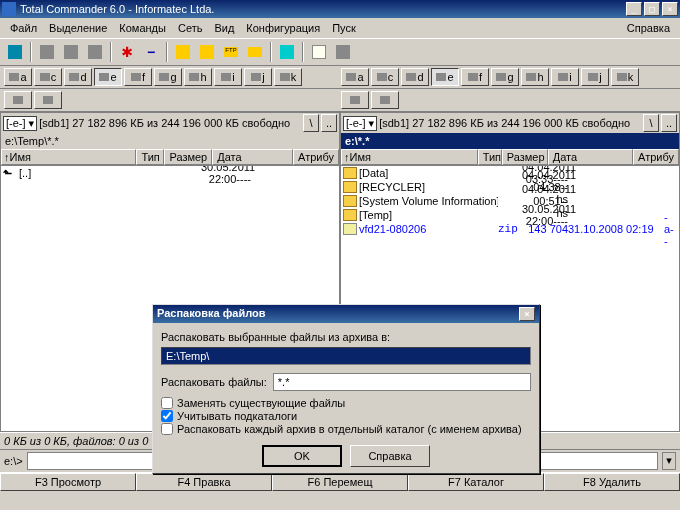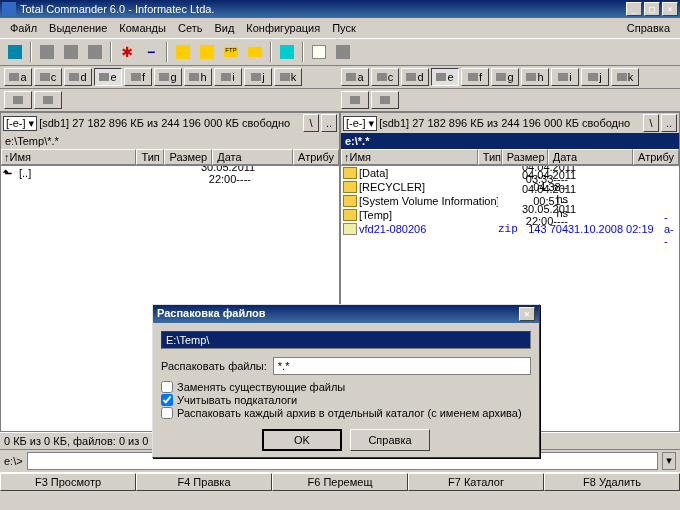--- a/index.html
+++ b/index.html
@@ -33,21 +33,21 @@
 .filerow.blue { color: #0000ff; }
 .ficon { width: 14px; height: 12px; margin-right: 2px; }
 .folder { background: #f8d048; border: 1px solid #a07820; }
 .zipicon { background: #f0f0a0; border: 1px solid #888; }
 .updiricon { font-weight: bold; }
 .col-name { overflow: hidden; white-space: nowrap; }
 .col-tip { text-align: left; font-family: Liberation Mono, monospace; }
 .col-size { text-align: right; }
 .col-date { text-align: left; }
 .col-attr { text-align: left; }
-.statusbar { display: flex; padding: 2px 4px; border-top: 1px solid #fff; }
+.statusbar { display: flex; padding: 2px 4px; border-top: 1px solid #fff; font-style: italic; }
 .statusbar .left, .statusbar .right { width: 50%; }
 .cmdline { display: flex; align-items: center; padding: 2px 4px; gap: 4px; border-top: 1px solid #808080; }
 .cmdline .prompt { }
 .cmdline input { flex: 1; height: 18px; border: 1px solid #808080; background: #fff; padding: 0 2px; }
 .cmdline .darrow { width: 14px; height: 18px; border: 1px solid #808080; background: #d4d0c8; text-align: center; line-height: 14px; }
 .fnbar { display: flex; border-top: 1px solid #fff; }
 .fnbtn { flex: 1; border: 1px solid #fff; border-right-color: #404040; border-bottom-color: #404040; padding: 2px 4px; text-align: center; }
 
 .dialog { position: absolute; left: 152px; top: 256px; width: 388px; background: #d4d0c8; border: 1px solid #404040; border-top-color: #dfdfdf; border-left-color: #dfdfdf; box-shadow: 1px 1px 0 #000; margin-top: 48px; }
 .dlg-title { background: linear-gradient(#0a246a, #3a6ea5); color: #fff; padding: 2px 4px; font-weight: bold; display: flex; }
@@ -345,20 +345,21 @@
     <div class="fnbtn">F7 Каталог</div>
     <div class="fnbtn">F8 Удалить</div>
   </div>
 
 <div class="dialog">
   <div class="dlg-title">
     <span>Распаковка файлов</span>
     <div class="winbtn">×</div>
   </div>
   <div class="dlg-body">
+    <div class="dlg-label">Распаковать выбранные файлы из архива в:</div>
     <input class="dlg-input sel" value="E:\Temp\" style="">
     <div class="dlg-row">
       <span>Распаковать файлы:</span>
       <input value="*.*" style="">
     </div>
     <label class="chk">
         <input type="checkbox" style="">
         <span>Заменять существующие файлы</span>
       </label>
     <label class="chk">

